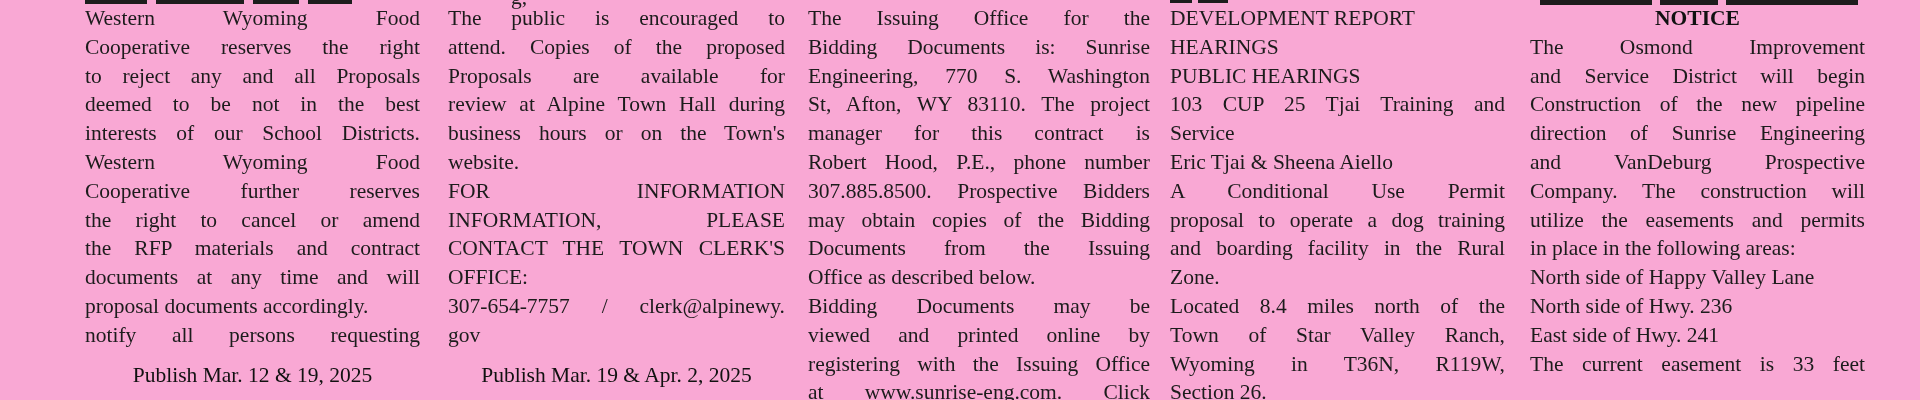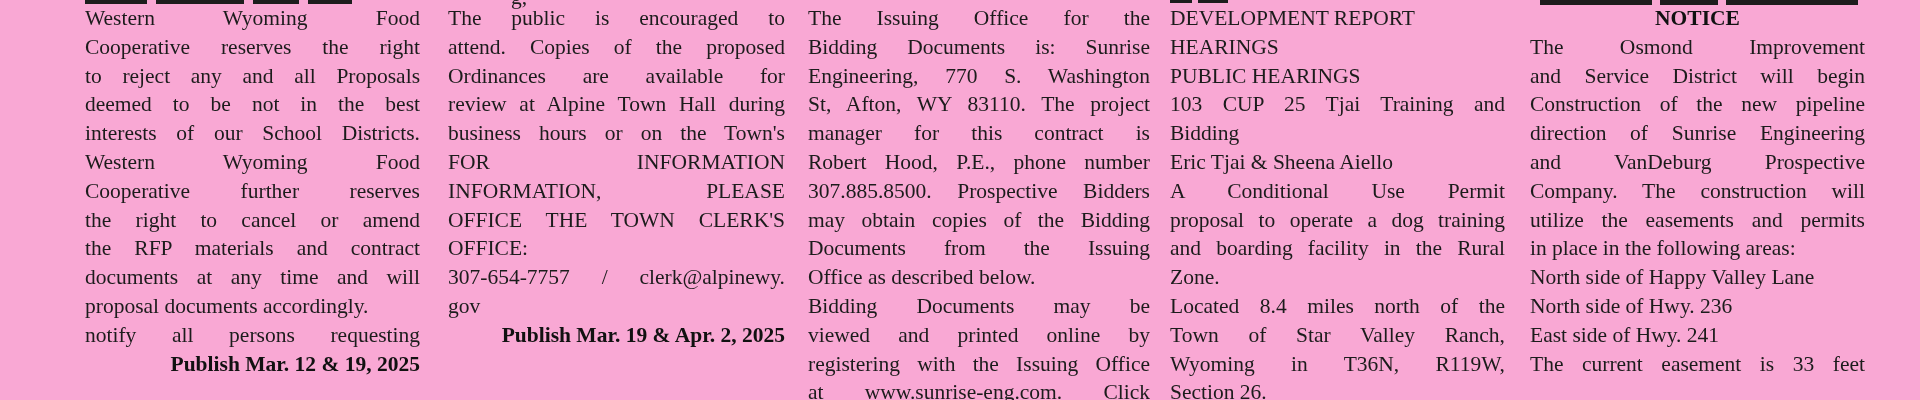--- a/index.html
+++ b/index.html
@@ -12,21 +12,21 @@
     color:#1c1c1c;
   }
   .col{position:absolute;top:0;height:400px;}
   .col-inner{position:absolute;left:0;right:0;top:4px;}
   .line{
     height:28.8px;line-height:28.8px;font-size:21.5px;
     overflow:hidden;letter-spacing:0px;
   }
   .a-j{text-align:justify;text-align-last:justify;}
   .a-l{text-align:left;}
-  .a-pr{font-weight:bold;text-align:right;color:#111;}
+  .a-pr{font-weight:normal;text-align:center;color:#111;margin-top:11px;}
   .a-bc{font-weight:bold;text-align:center;color:#111;}
   
   .frag-bar{position:absolute;top:0;left:0;white-space:nowrap;font-size:0;}
   .frag-bar i{display:inline-block;background:#1d1d1d;vertical-align:top;}
   .frag-text{
     position:absolute;top:0;height:9px;overflow:hidden;
   }
   .frag-text span{display:block;margin-top:-14px;font-size:21.5px;line-height:22px;}
   
   .c1{left:85px;width:335px;}
@@ -59,26 +59,27 @@
       </div>
   </div>
 
   <div class="col c2">
     <div class="frag-text" style="left:63px;width:30px;">
       <span>g,</span>
     </div>
     <div class="col-inner">
         <div class="line a-j">The public is encouraged to</div>
         <div class="line a-j">attend. Copies of the proposed</div>
-        <div class="line a-j">Ordinances are available for</div>
+        <div class="line a-j">Proposals are available for</div>
         <div class="line a-j">review at Alpine Town Hall during</div>
         <div class="line a-j">business hours or on the Town's</div>
+        <div class="line a-l">website.</div>
         <div class="line a-j">FOR INFORMATION</div>
         <div class="line a-j">INFORMATION, PLEASE</div>
-        <div class="line a-j">OFFICE THE TOWN CLERK'S</div>
+        <div class="line a-j">CONTACT THE TOWN CLERK'S</div>
         <div class="line a-l">OFFICE:</div>
         <div class="line a-j">307-654-7757 / clerk@alpinewy.</div>
         <div class="line a-l">gov</div>
         <div class="line a-pr">Publish Mar. 19 &amp; Apr. 2, 2025</div>
       </div>
   </div>
 
   <div class="col c3">
     <div class="col-inner">
         <div class="line a-j">The Issuing Office for the</div>
@@ -98,21 +99,21 @@
       </div>
   </div>
 
   <div class="col c4">
     <div class="frag-bar"><i style="width:22px;height:3px;margin-right:6px;"></i><i style="width:30px;height:3px;"></i></div>
     <div class="col-inner">
         <div class="line a-l">DEVELOPMENT REPORT</div>
         <div class="line a-l">HEARINGS</div>
         <div class="line a-l">PUBLIC HEARINGS</div>
         <div class="line a-j">103 CUP 25 Tjai Training and</div>
-        <div class="line a-l">Bidding</div>
+        <div class="line a-l">Service</div>
         <div class="line a-l">Eric Tjai &amp; Sheena Aiello</div>
         <div class="line a-j">A Conditional Use Permit</div>
         <div class="line a-j">proposal to operate a dog training</div>
         <div class="line a-j">and boarding facility in the Rural</div>
         <div class="line a-l">Zone.</div>
         <div class="line a-j">Located 8.4 miles north of the</div>
         <div class="line a-j">Town of Star Valley Ranch,</div>
         <div class="line a-j">Wyoming in T36N, R119W,</div>
         <div class="line a-l">Section 26.</div>
       </div>

